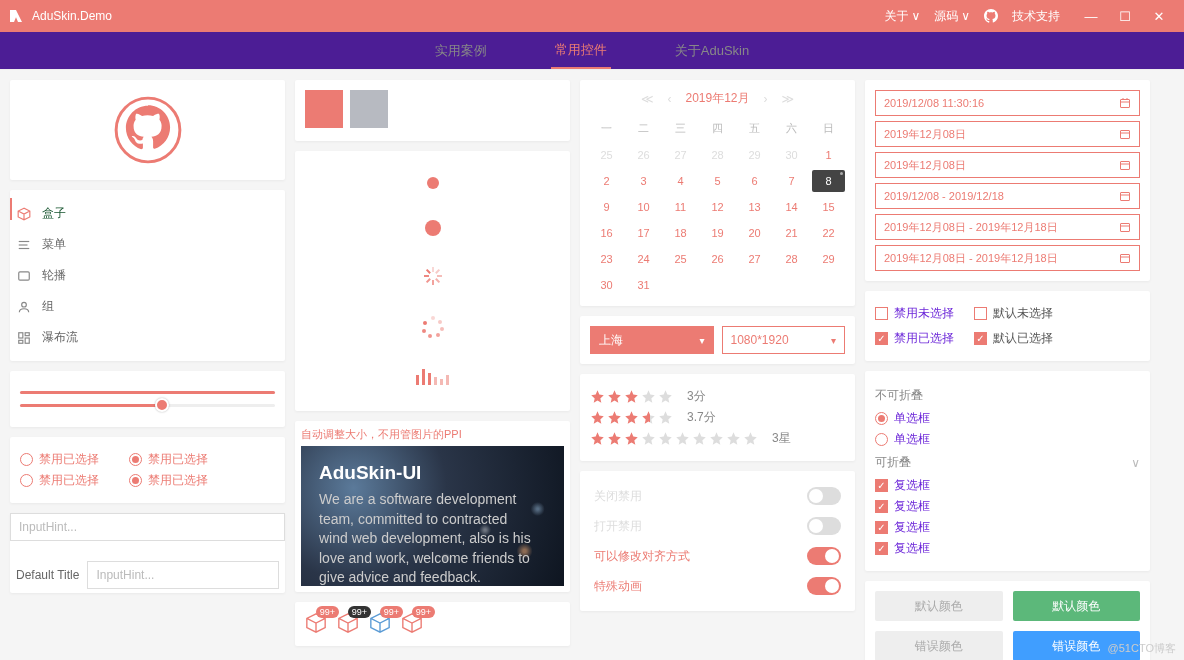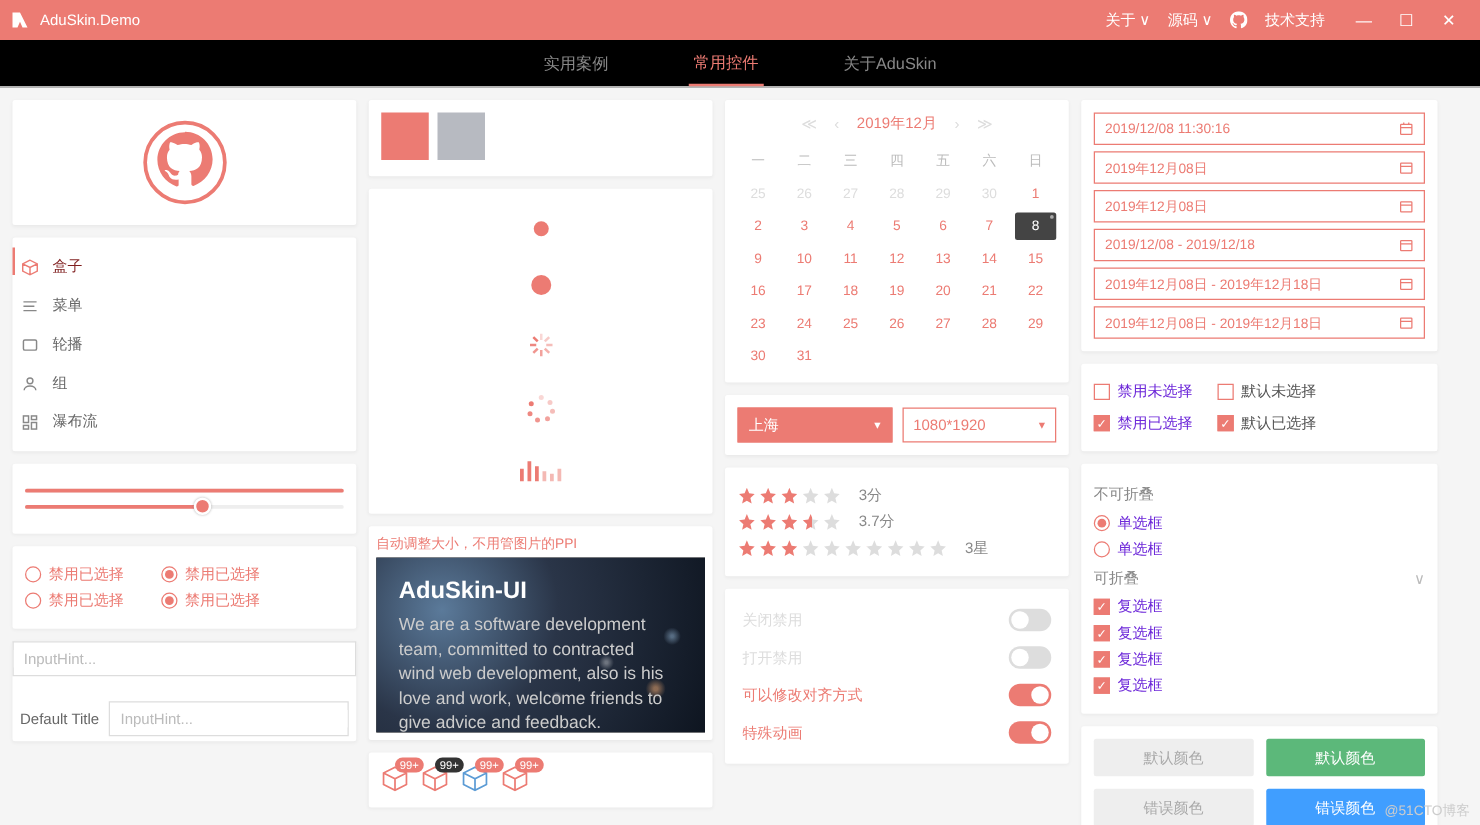--- a/index.html
+++ b/index.html
@@ -2,31 +2,31 @@
 <html><head>
 <meta charset="utf-8">
 <style>
 * { box-sizing: border-box; margin: 0; padding: 0; font-family: "Microsoft YaHei", Arial, sans-serif; }
 body { background: #f5f5f5; width: 1184px; height: 660px; overflow: hidden; font-size: 12px; color: #666; }
 .titlebar { height: 32px; background: #EC7B73; display: flex; align-items: center; color: #fff; padding: 0 8px; }
 .titlebar .logo { width: 16px; height: 16px; margin-right: 8px; }
 .titlebar .title { flex: 1; font-size: 12px; }
 .titlebar .tmenu { margin-right: 14px; font-size: 12px; cursor: pointer; display: flex; align-items: center; gap: 3px; }
 .titlebar .winbtn { width: 34px; text-align: center; font-size: 13px; cursor: pointer; }
-.tabbar { height: 38px; background: #000000; display: flex; justify-content: center; align-items: center; gap: 60px; border-bottom: 1px solid #eee; }
+.tabbar { height: 38px; background: #4c1d95; display: flex; justify-content: center; align-items: center; gap: 60px; border-bottom: 1px solid #eee; }
 .tabbar .tab { font-size: 13px; color: #888; cursor: pointer; padding: 8px 4px; }
 .tabbar .tab.active { color: #EC7B73; border-bottom: 2px solid #EC7B73; }
 .main { display: flex; gap: 10px; padding: 10px; height: calc(100% - 70px); overflow: hidden; }
 .col { display: flex; flex-direction: column; gap: 10px; }
 .c1 { width: 275px; } .c2 { width: 275px; } .c3 { width: 275px; } .c4 { width: 285px; }
 .card { background: #fff; border-radius: 2px; box-shadow: 0 1px 3px rgba(0,0,0,0.05); padding: 10px; }
 .octo-card { height: 100px; display: flex; justify-content: center; align-items: center; }
 .nav-item { display: flex; align-items: center; gap: 10px; padding: 7px 6px; cursor: pointer; font-size: 12px; color: #666; }
 .nav-item .ico { width: 16px; height: 16px; display: flex; align-items: center; justify-content: center; color: #888; }
-.nav-item.active { color: #7f1d1d; }
+.nav-item.active { color: #14532d; }
 .nav-item.active .ico { color: #EC7B73; }
 .nav-indicator { position: absolute; left: 0; width: 2px; height: 22px; background: #EC7B73; }
 .nav-card { position: relative; padding: 8px 0; }
 .slider-track { height: 3px; background: #eee; border-radius: 2px; position: relative; margin: 10px 0; }
 .slider-fill { height: 100%; background: #EC7B73; border-radius: 2px; }
 .slider-thumb { width: 14px; height: 14px; background: #EC7B73; border-radius: 50%; position: absolute; top: -6px; border: 2px solid #fff; box-shadow: 0 0 2px rgba(0,0,0,0.3); }
 .radio-row { display: flex; align-items: center; gap: 6px; font-size: 12px; color: #999; margin: 4px 0; }
 .radio-circ { width: 13px; height: 13px; border: 1px solid #EC7B73; border-radius: 50%; display: inline-flex; align-items: center; justify-content: center; }
 .radio-circ.on::after { content: ''; width: 7px; height: 7px; background: #EC7B73; border-radius: 50%; }
 .radio-circ.off { border-color: #EC7B73; }

